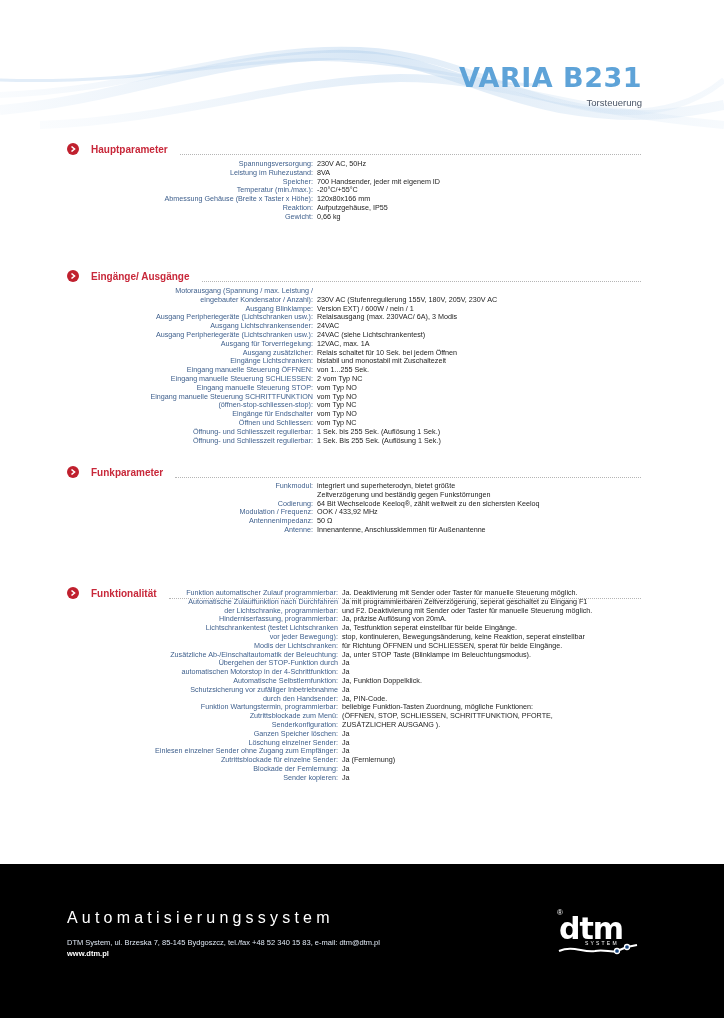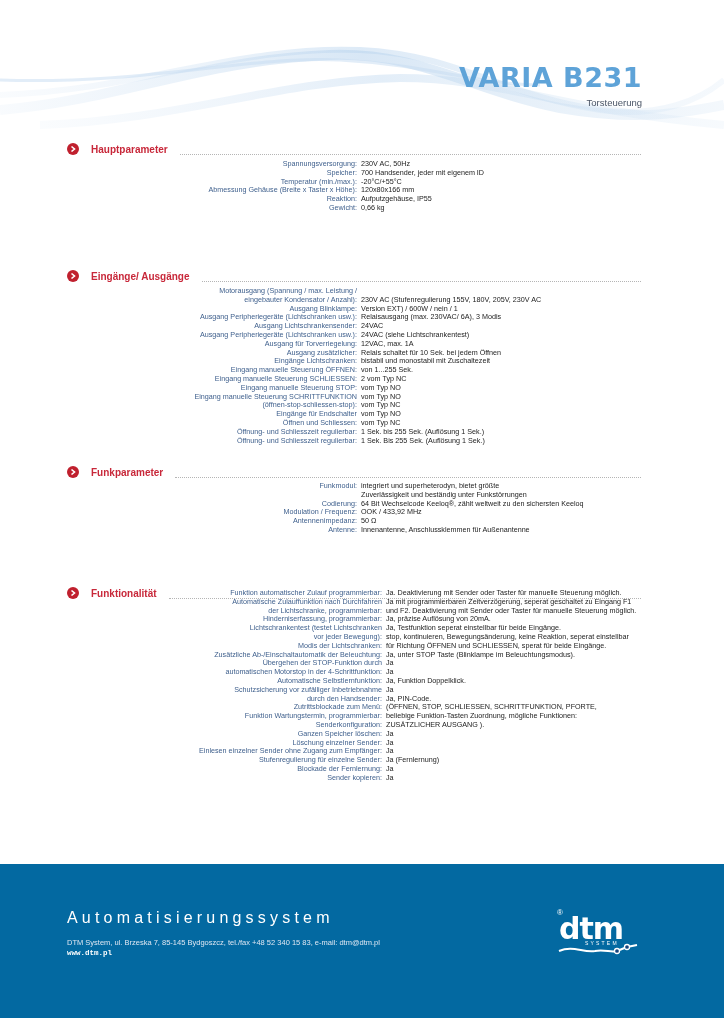--- a/index.html
+++ b/index.html
@@ -26,36 +26,36 @@
     width: 12px; height: 12px; border-radius: 50%; background: #c0202e;
     display: flex; align-items: center; justify-content: center; flex: none;
   }
   .section-head .label {
     margin-left: 12px; font-size: 10px; font-weight: bold; color: #c8283a;
     white-space: nowrap;
   }
   .section-head .dots {
     flex: 1; margin-left: 12px; border-bottom: 1px dotted #b5b5b5; height: 6px;
   }
-  .rows { position: absolute; left: 0; width: 600px; margin-left: 44px; }
+  .rows { position: absolute; left: 0; width: 600px; }
   .row {
     display: flex; height: 8.8px; line-height: 8.8px; font-size: 7.2px; white-space: nowrap;
   }
   .row .k { width: 317px; text-align: right; color: #3e5f8c; padding-right: 4px; box-sizing: border-box; }
   .row .v { color: #222; padding-left: 0px; }
   .footer {
     position: absolute; left: 0; top: 864px; width: 724px; height: 154px;
-    background: #0369a1;
+    background: #000000;
   }
   .footer .heading {
     position: absolute; left: 67px; top: 45px; color: #ffffff;
     font-size: 16px; letter-spacing: 4.2px;
   }
   .footer .addr { position: absolute; left: 67px; top: 74px; color: #dde6f2; font-size: 7.5px; }
-  .footer .web { position: absolute; left: 67px; top: 85px; color: #ffffff; font-size: 7.5px; font-weight: bold; font-family: Liberation Mono, monospace; }
+  .footer .web { position: absolute; left: 67px; top: 85px; color: #ffffff; font-size: 7.5px; font-weight: bold; }
   .logo { position: absolute; left: 555px; top: 905px; width: 90px; height: 50px; }
   .bottom-strip { position: absolute; left: 0; top: 1018px; width: 724px; height: 6px; background: #ffffff; }
 </style>
 </head>
 <body>
 
 <svg class="waves" viewBox="0 0 724 140" preserveAspectRatio="none">
   <defs>
     <linearGradient id="wg" x1="0" x2="1" y1="0" y2="0">
       <stop offset="0" stop-color="#cfe1f3" stop-opacity="0.2"></stop>
@@ -80,20 +80,24 @@
   </span>
   <span class="label">Hauptparameter</span>
   <span class="dots"></span>
 </div>
 <div class="rows" id="rows-haupt" style="top:160px;">
     <div class="row">
       <span class="k">Spannungsversorgung:</span>
       <span class="v">230V AC, 50Hz</span>
     </div>
     <div class="row">
+      <span class="k">Leistung im Ruhezustand:</span>
+      <span class="v">8VA</span>
+    </div>
+    <div class="row">
       <span class="k">Speicher:</span>
       <span class="v">700 Handsender, jeder mit eigenem ID</span>
     </div>
     <div class="row">
       <span class="k">Temperatur (min./max.):</span>
       <span class="v">-20°C/+55°C</span>
     </div>
     <div class="row">
       <span class="k">Abmessung Gehäuse (Breite x Taster x Höhe):</span>
       <span class="v">120x80x166 mm</span>
@@ -201,21 +205,21 @@
   <span class="label">Funkparameter</span>
   <span class="dots"></span>
 </div>
 <div class="rows" id="rows-funk" style="top:482px;">
     <div class="row">
       <span class="k">Funkmodul:</span>
       <span class="v">integriert und superheterodyn, bietet größte</span>
     </div>
     <div class="row">
       <span class="k"></span>
-      <span class="v">Zuverlässigkeit und beständig unter Funkstörrungen</span>
+      <span class="v">Zeitverzögerung und beständig gegen Funkstörrungen</span>
     </div>
     <div class="row">
       <span class="k">Codierung:</span>
       <span class="v">64 Bit Wechselcode Keeloq®, zählt weltweit zu den sichersten Keeloq</span>
     </div>
     <div class="row">
       <span class="k">Modulation / Frequenz:</span>
       <span class="v">OOK / 433,92 MHz</span>
     </div>
     <div class="row">
@@ -284,45 +288,45 @@
     </div>
     <div class="row">
       <span class="k">Schutzsicherung vor zufälliger Inbetriebnahme</span>
       <span class="v">Ja</span>
     </div>
     <div class="row">
       <span class="k">durch den Handsender:</span>
       <span class="v">Ja, PIN-Code.</span>
     </div>
     <div class="row">
+      <span class="k">Funktion Wartungstermin, programmierbar:</span>
+      <span class="v">beliebige Funktion-Tasten Zuordnung, mögliche Funktionen:</span>
+    </div>
+    <div class="row">
       <span class="k">Zutrittsblockade zum Menü:</span>
       <span class="v">(ÖFFNEN, STOP, SCHLIESSEN, SCHRITTFUNKTION, PFORTE,</span>
     </div>
     <div class="row">
-      <span class="k">Funktion Wartungstermin, programmierbar:</span>
-      <span class="v">beliebige Funktion-Tasten Zuordnung, mögliche Funktionen:</span>
-    </div>
-    <div class="row">
       <span class="k">Senderkonfiguration:</span>
       <span class="v">ZUSÄTZLICHER AUSGANG ).</span>
     </div>
     <div class="row">
       <span class="k">Ganzen Speicher löschen:</span>
       <span class="v">Ja</span>
     </div>
     <div class="row">
       <span class="k">Löschung einzelner Sender:</span>
       <span class="v">Ja</span>
     </div>
     <div class="row">
       <span class="k">Einlesen einzelner Sender ohne Zugang zum Empfänger:</span>
       <span class="v">Ja</span>
     </div>
     <div class="row">
-      <span class="k">Stufenregulierung für einzelne Sender:</span>
+      <span class="k">Zutrittsblockade für einzelne Sender:</span>
       <span class="v">Ja (Fernlernung)</span>
     </div>
     <div class="row">
       <span class="k">Blockade der Fernlernung:</span>
       <span class="v">Ja</span>
     </div>
     <div class="row">
       <span class="k">Sender kopieren:</span>
       <span class="v">Ja</span>
     </div>

